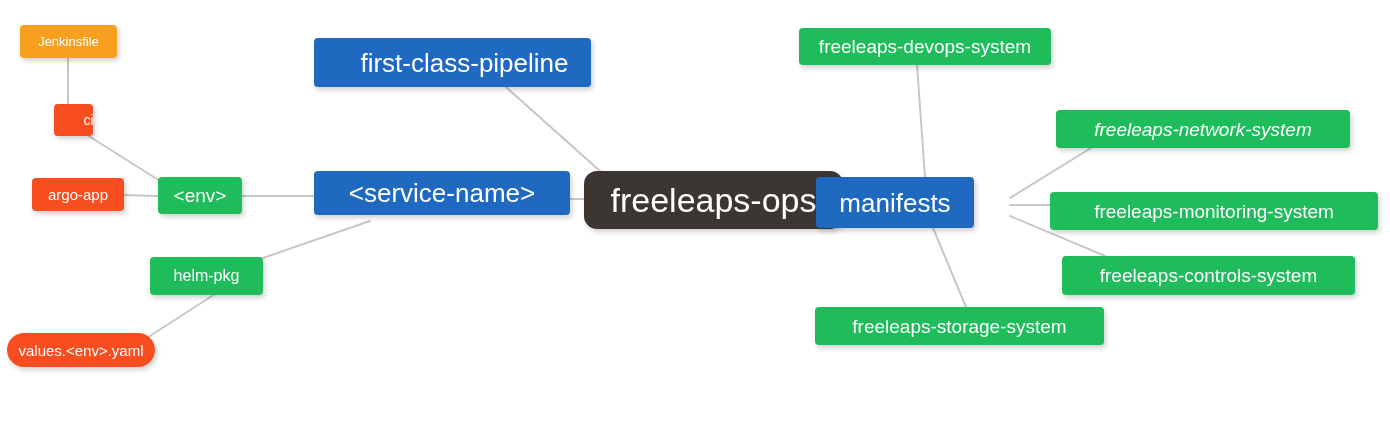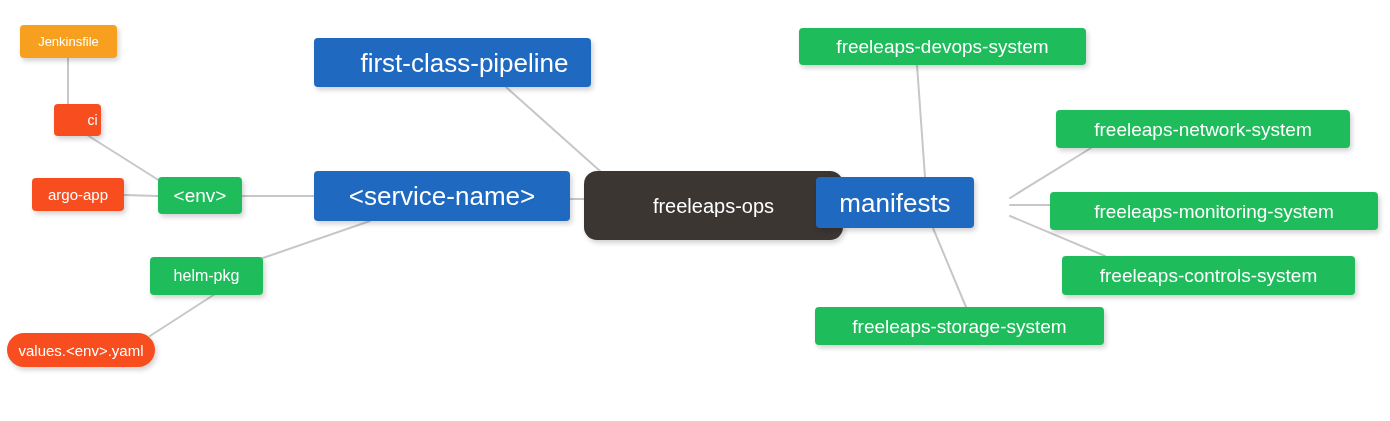--- a/index.html
+++ b/index.html
@@ -30,28 +30,28 @@
       <line x1="570" y1="199" x2="584" y2="199" stroke="#c7c7c7" stroke-width="2" stroke-linecap="round"></line>
       <line x1="843" y1="202" x2="852" y2="202" stroke="#c7c7c7" stroke-width="2" stroke-linecap="round"></line>
       <line x1="925" y1="177" x2="917" y2="65" stroke="#c7c7c7" stroke-width="2" stroke-linecap="round"></line>
       <line x1="1010" y1="198" x2="1091" y2="148" stroke="#c7c7c7" stroke-width="2" stroke-linecap="round"></line>
       <line x1="1010" y1="205" x2="1050" y2="205" stroke="#c7c7c7" stroke-width="2" stroke-linecap="round"></line>
       <line x1="1010" y1="216" x2="1105" y2="256" stroke="#c7c7c7" stroke-width="2" stroke-linecap="round"></line>
       <line x1="933" y1="228" x2="966" y2="307" stroke="#c7c7c7" stroke-width="2" stroke-linecap="round"></line>
     </svg>
   <div id="nodes">
       <div class="node n-orange" style="left: 20px; top: 25px; width: 97px; height: 33px; font-size: 13px;">Jenkinsfile</div>
-      <div class="node n-red" style="left: 54px; top: 104px; width: 47px; height: 32px; font-size: 14px; padding-left: 30px;">ci</div>
+      <div class="node n-red" style="left: 54px; top: 104px; width: 39px; height: 32px; font-size: 14px; padding-left: 30px;">ci</div>
       <div class="node n-red" style="left: 32px; top: 178px; width: 92px; height: 33px; font-size: 15px;">argo-app</div>
       <div class="node n-green" style="left: 158px; top: 177px; width: 84px; height: 37px; font-size: 19px;">&lt;env&gt;</div>
       <div class="node n-green" style="left: 150px; top: 257px; width: 113px; height: 38px; font-size: 16px;">helm-pkg</div>
       <div class="node n-red" style="left: 7px; top: 333px; width: 148px; height: 34px; font-size: 15px; border-radius: 17px;">values.&lt;env&gt;.yaml</div>
       <div class="node n-blue" style="left: 314px; top: 38px; width: 277px; height: 49px; font-size: 26px; padding-left: 24px;">first-class-pipeline</div>
-      <div class="node n-blue" style="left: 314px; top: 171px; width: 256px; height: 50px; font-size: 26px;">&lt;service-name&gt;</div>
-      <div class="node n-root" style="left: 584px; top: 171px; width: 259px; height: 69px; font-size: 20px; border-radius: 13px;">freeleaps-ops</div>
+      <div class="node n-blue" style="left: 314px; top: 171px; width: 256px; height: 44px; font-size: 26px;">&lt;service-name&gt;</div>
+      <div class="node n-root" style="left: 584px; top: 171px; width: 259px; height: 58px; font-size: 34px; border-radius: 13px;">freeleaps-ops</div>
       <div class="node n-blue" style="left: 816px; top: 177px; width: 158px; height: 51px; font-size: 26px;">manifests</div>
-      <div class="node n-green" style="left: 799px; top: 28px; width: 287px; height: 37px; font-size: 19px;">freeleaps-devops-system</div>
-      <div class="node n-green" style="left: 1056px; top: 110px; width: 294px; height: 38px; font-size: 19px;">freeleaps-network-system</div>
+      <div class="node n-green" style="left: 799px; top: 28px; width: 252px; height: 37px; font-size: 19px;">freeleaps-devops-system</div>
+      <div class="node n-green" style="left: 1056px; top: 110px; width: 294px; height: 38px; font-size: 19px; font-style: italic;">freeleaps-network-system</div>
       <div class="node n-green" style="left: 1050px; top: 192px; width: 328px; height: 38px; font-size: 19px;">freeleaps-monitoring-system</div>
       <div class="node n-green" style="left: 1062px; top: 256px; width: 293px; height: 39px; font-size: 19px;">freeleaps-controls-system</div>
       <div class="node n-green" style="left: 815px; top: 307px; width: 289px; height: 38px; font-size: 19px;">freeleaps-storage-system</div>
     </div>
 </div>
 
 </body></html>

